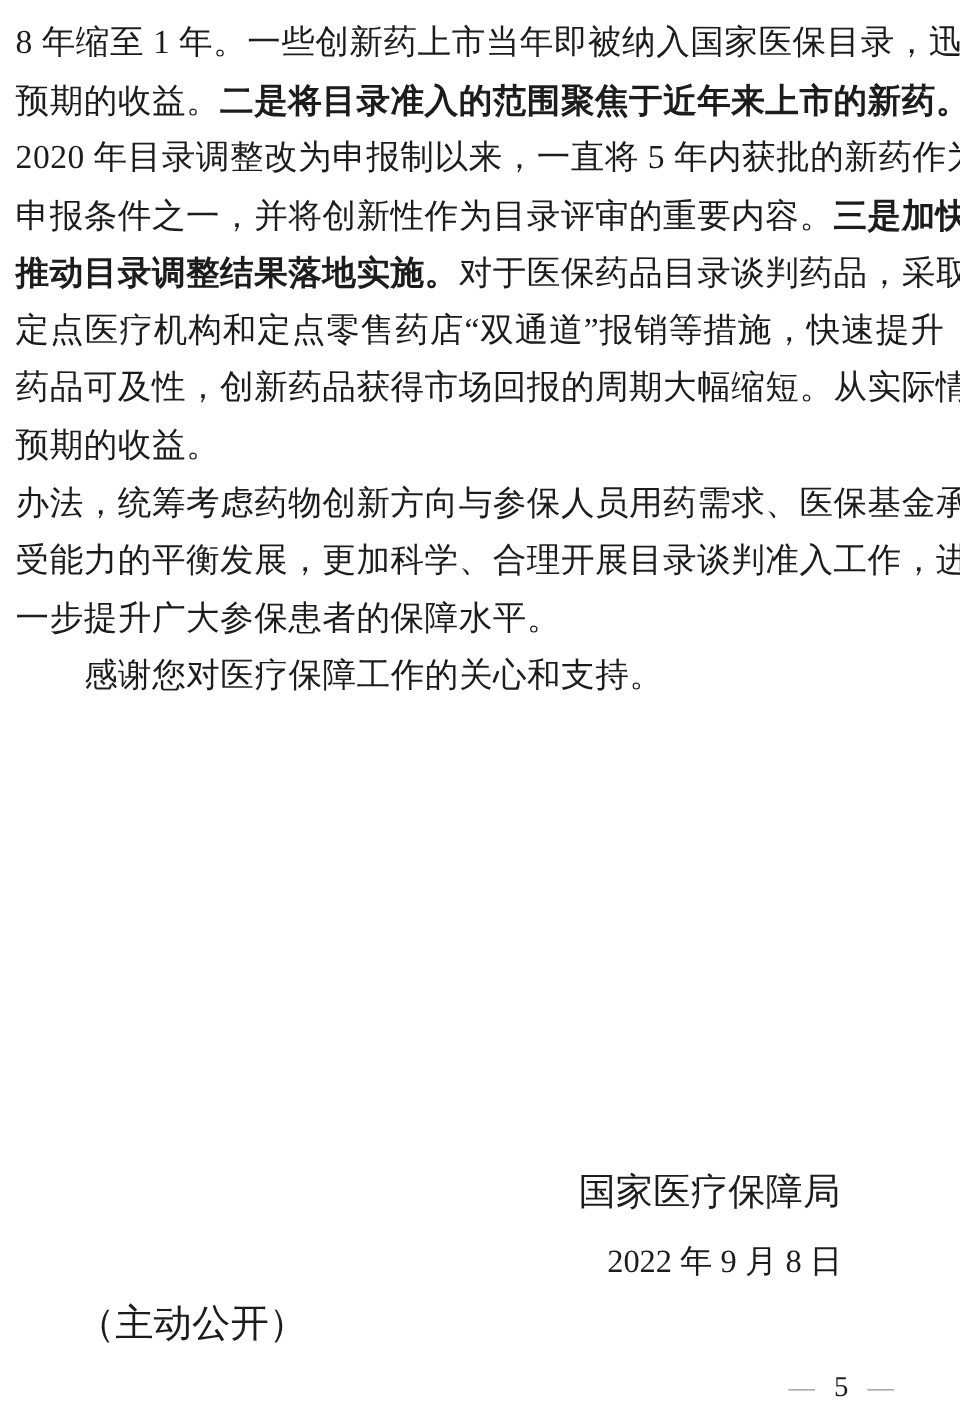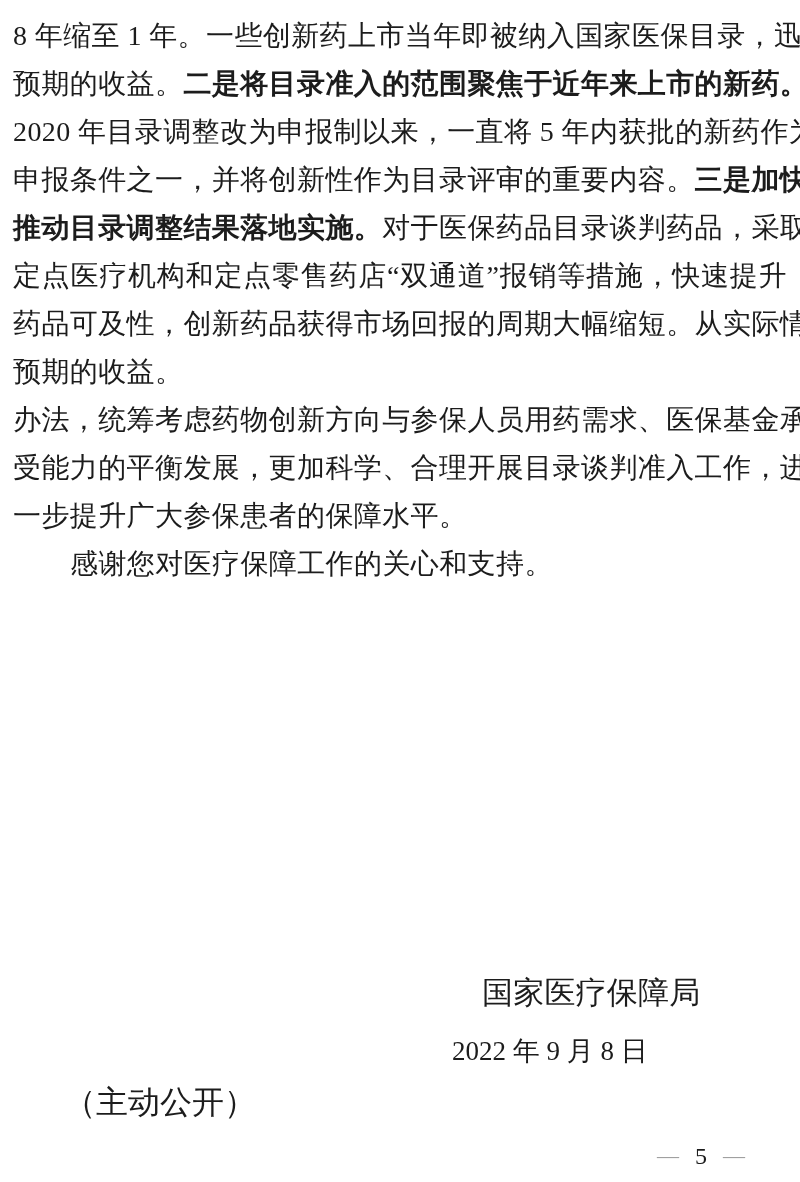--- a/index.html
+++ b/index.html
@@ -49,21 +49,21 @@
     top: 977px;
     left: 482px;
     font-size: 31px;
     line-height: 32px;
     letter-spacing: 0.2px;
     white-space: nowrap;
   }
   .signature-date {
     position: absolute;
     top: 1035px;
-    left: 452px;
+    left: 506px;
     font-size: 27px;
     line-height: 32px;
     white-space: nowrap;
   }
   .footer-classification {
     position: absolute;
     top: 1085px;
     left: 64px;
     font-size: 32px;
     line-height: 34px;

